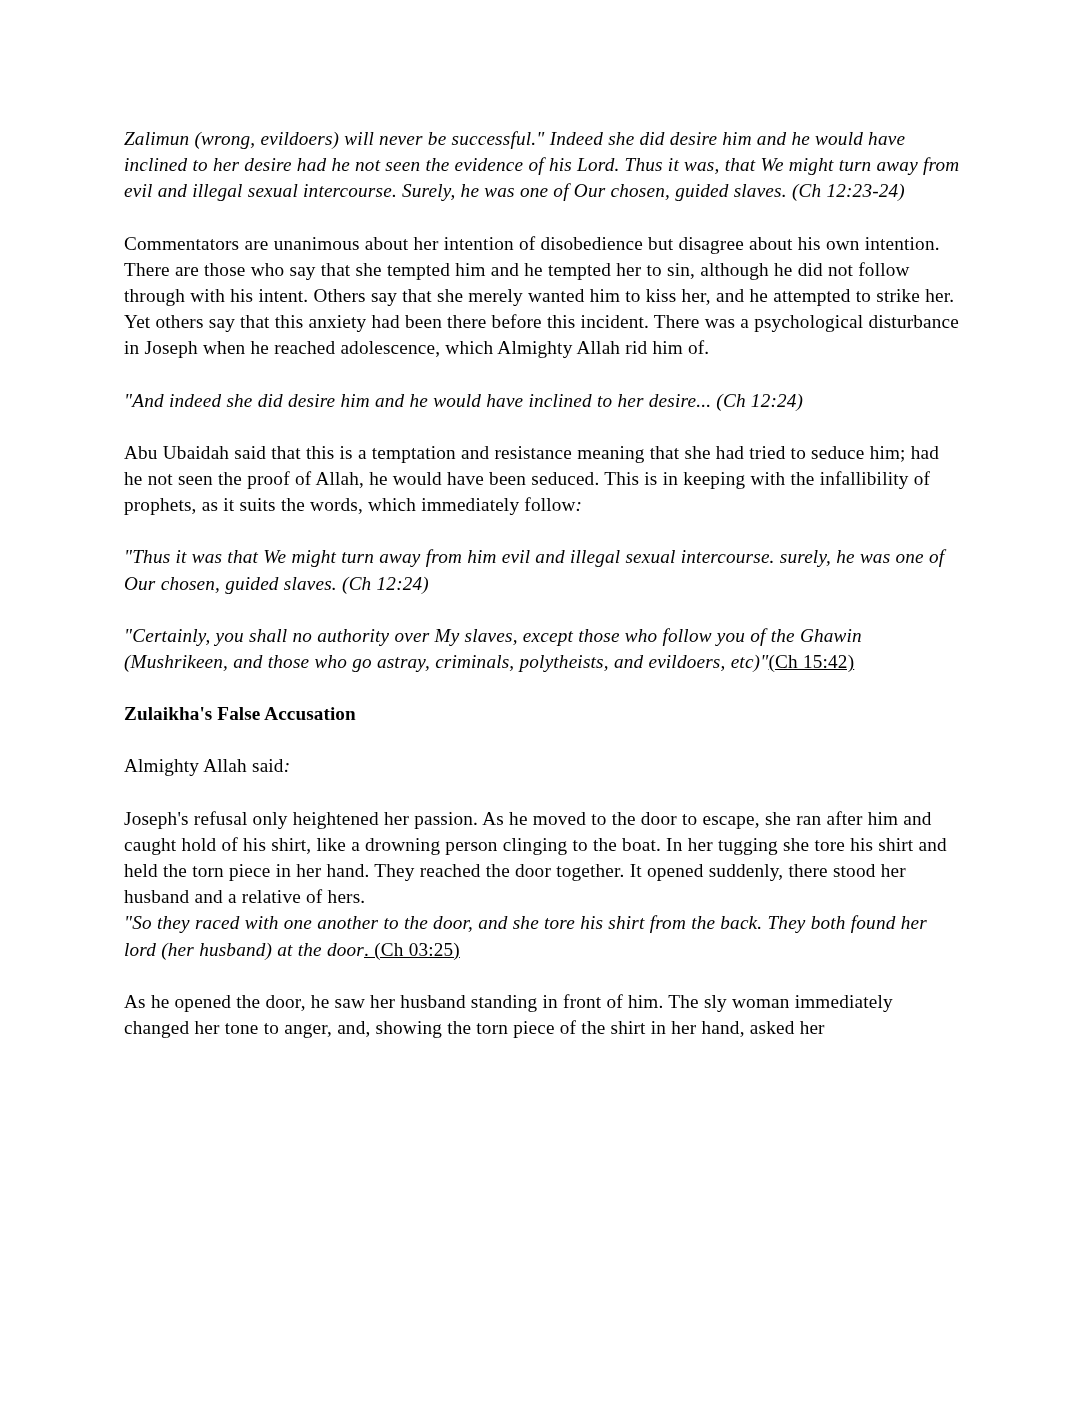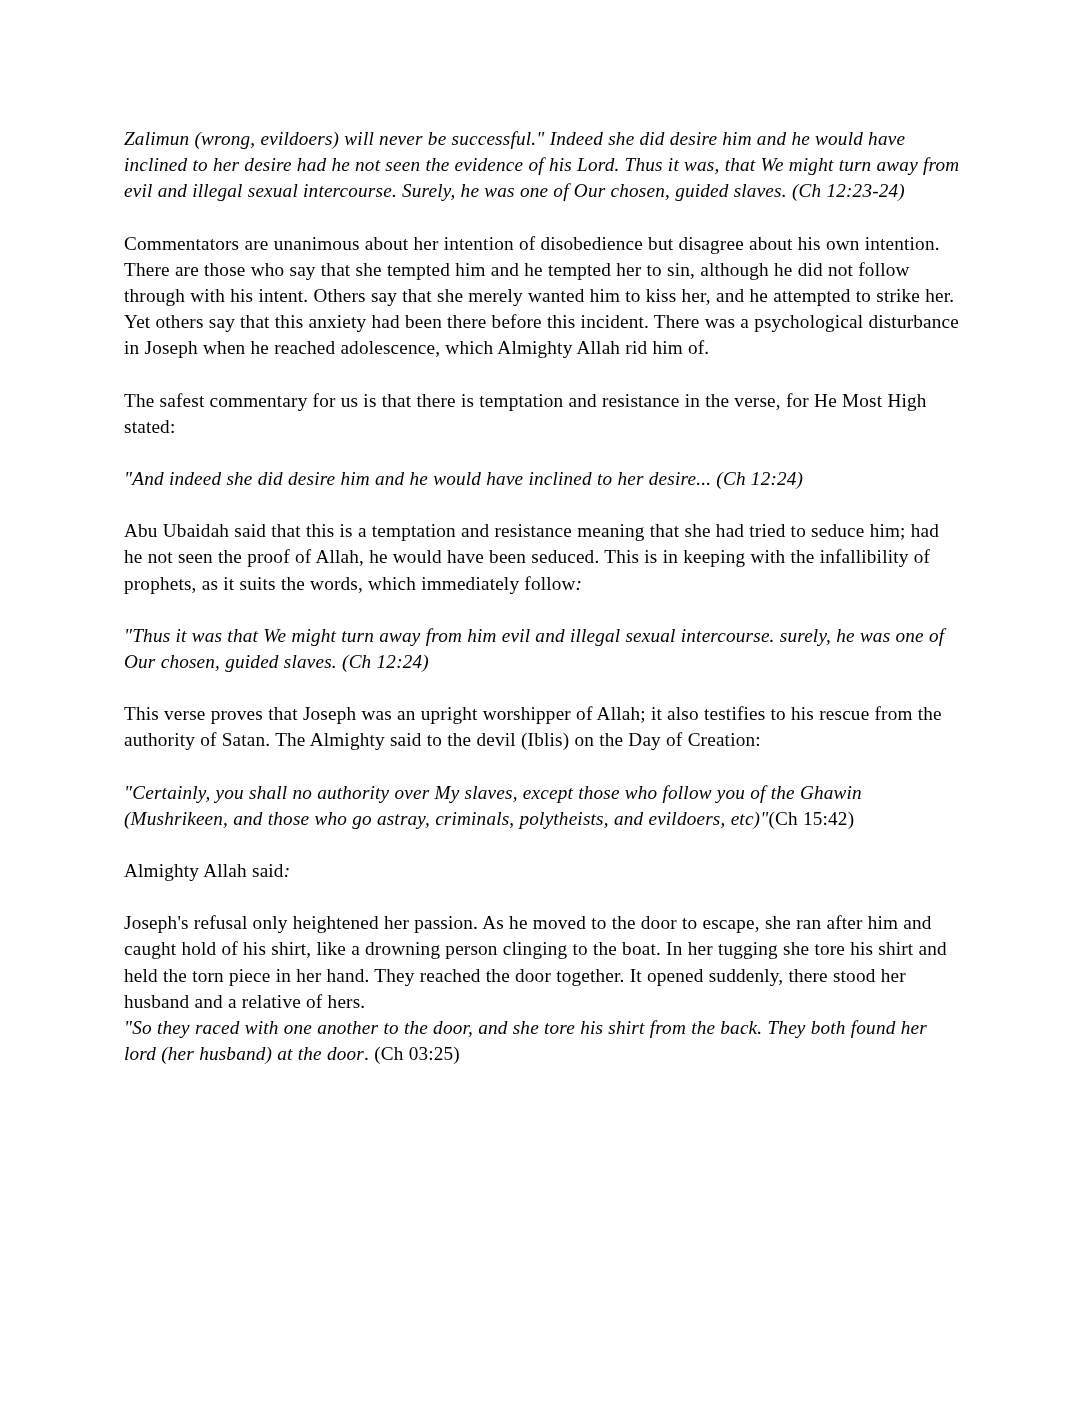--- a/index.html
+++ b/index.html
@@ -44,53 +44,54 @@
   }
   .heading {
     font-size: 19.2px;
     line-height: 26.2px;
     font-weight: bold;
     margin: 0 0 26px 0;
     letter-spacing: 0.005em;
   }
   .roman-tail {
     font-style: normal;
+    text-decoration: underline;
   }
   .italic-tail {
     font-style: italic;
   }
   .tight {
     margin-bottom: 0;
   }
 </style>
 </head>
 <body>
 
 <div id="page">
   <div id="content">
 
     <p class="para italic">Zalimun (wrong, evildoers) will never be successful." Indeed she did desire him and he would have inclined to her desire had he not seen the evidence of his Lord. Thus it was, that We might turn away from evil and illegal sexual intercourse. Surely, he was one of Our chosen, guided slaves. (Ch 12:23-24)</p>
 
 
     <p class="para">Commentators are unanimous about her intention of disobedience but disagree about his own intention. There are those who say that she tempted him and he tempted her to sin, although he did not follow through with his intent. Others say that she merely wanted him to kiss her, and he attempted to strike her. Yet others say that this anxiety had been there before this incident. There was a psychological disturbance in Joseph when he reached adolescence, which Almighty Allah rid him of.</p>
 
-    <p class="para">The safest commentary for us is that there is temptation and resistance in the verse, for He Most High stated:</p>
 
     <p class="para italic">"And indeed she did desire him and he would have inclined to her desire... (Ch 12:24)</p>
 
     <p class="para"><span>Abu Ubaidah said that this is a temptation and resistance meaning that she had tried to seduce him; had he not seen the proof of Allah, he would have been seduced. This is in keeping with the infallibility of prophets, as it suits the words, which immediately follow</span><span class="italic-tail">:</span></p>
 
     <p class="para italic">"Thus it was that We might turn away from him evil and illegal sexual intercourse. surely, he was one of Our chosen, guided slaves. (Ch 12:24)</p>
 
-    <p class="para">This verse proves that Joseph was an upright worshipper of Allah; it also testifies to his rescue from the authority of Satan. The Almighty said to the devil (Iblis) on the Day of Creation:</p>
 
     <p class="para italic"><span>"Certainly, you shall no authority over My slaves, except those who follow you of the Ghawin (Mushrikeen, and those who go astray, criminals, polytheists, and evildoers, etc)"</span><span class="roman-tail">(Ch 15:42)</span></p>
 
+    <p class="heading">Zulaikha's False Accusation</p>
 
     <p class="para"><span>Almighty Allah said</span><span class="italic-tail">:</span></p>
 
     <p class="para tight">Joseph's refusal only heightened her passion. As he moved to the door to escape, she ran after him and caught hold of his shirt, like a drowning person clinging to the boat. In her tugging she tore his shirt and held the torn piece in her hand. They reached the door together. It opened suddenly, there stood her husband and a relative of hers.</p>
 
     <p class="para italic"><span>"So they raced with one another to the door, and she tore his shirt from the back. They both found her lord (her husband) at the door</span><span class="roman-tail">. (Ch 03:25)</span></p>
 
+    <p class="para">As he opened the door, he saw her husband standing in front of him. The sly woman immediately changed her tone to anger, and, showing the torn piece of the shirt in her hand, asked her</p>
 
   </div>
 </div>
 
 </body></html>

